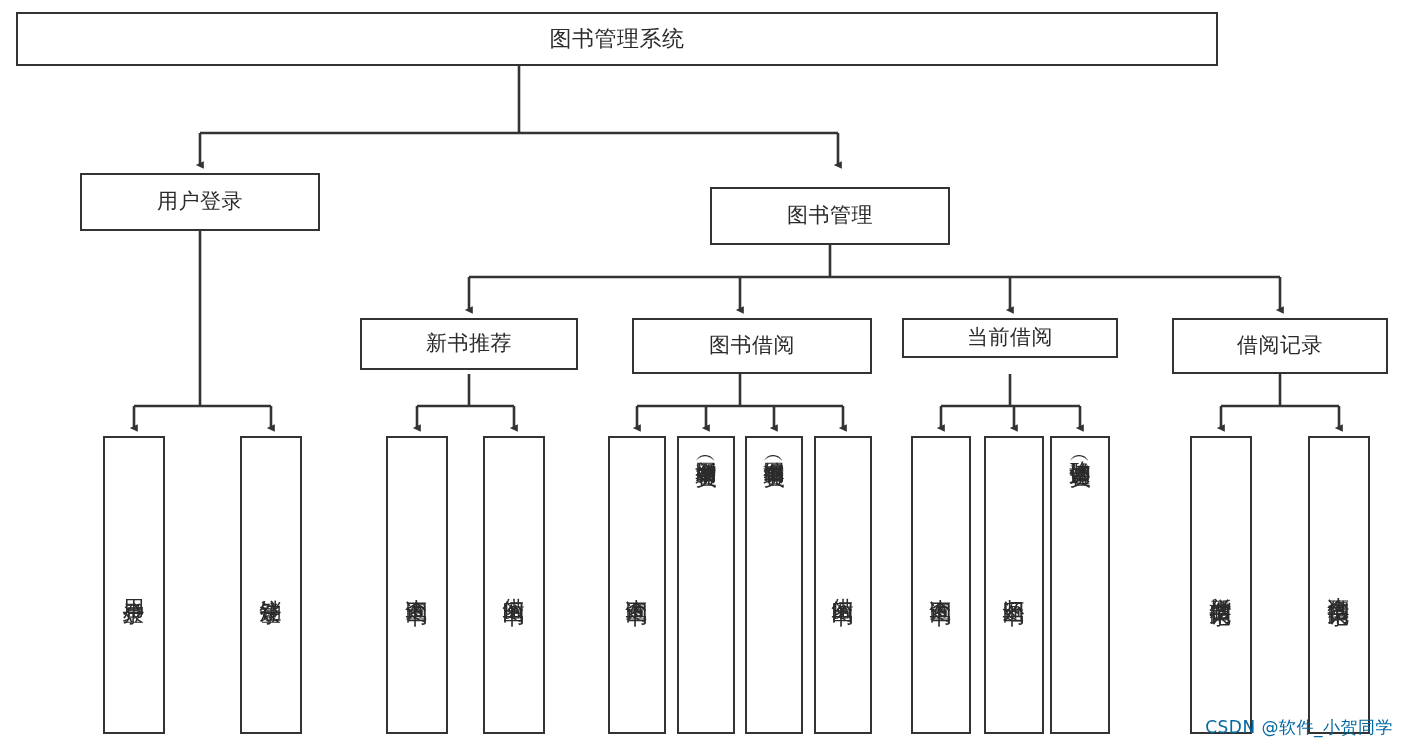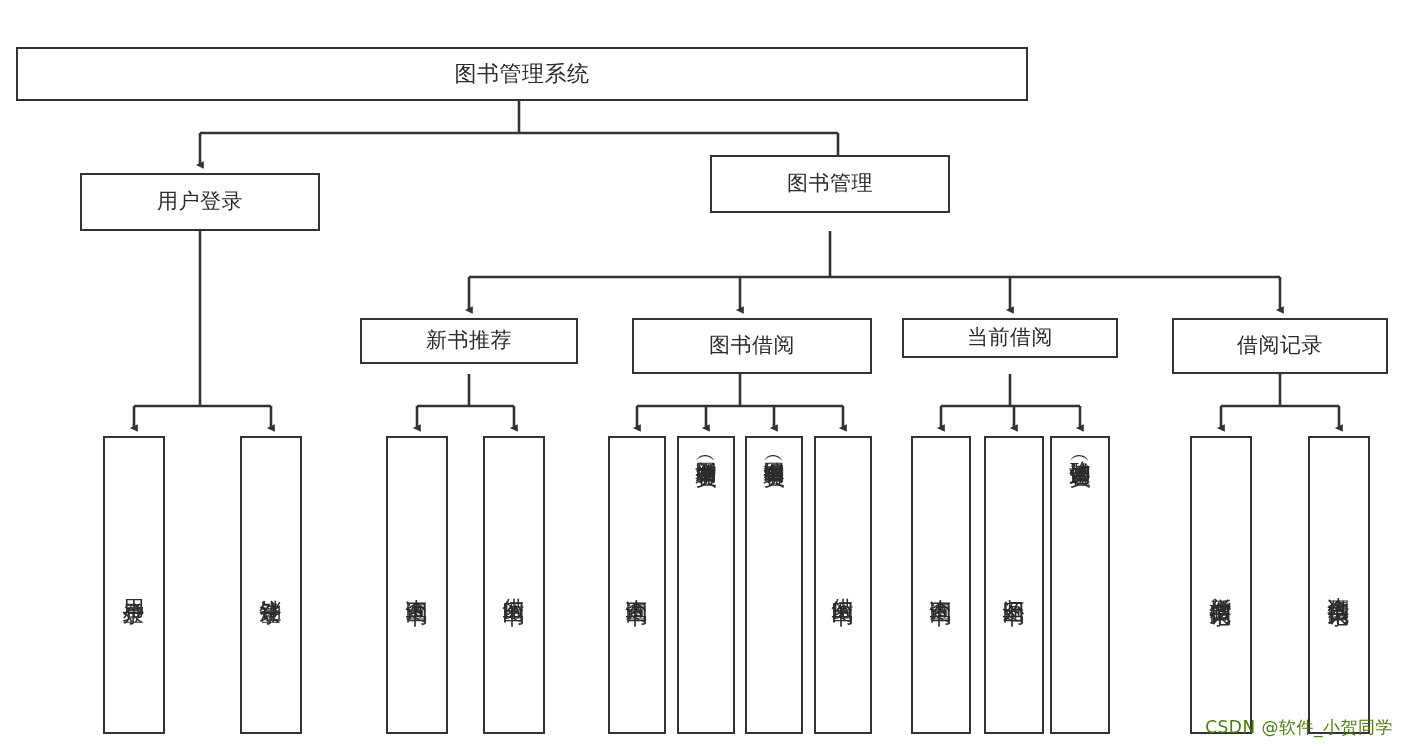--- a/index.html
+++ b/index.html
@@ -67,21 +67,21 @@
   }
   .node.vertical.top-align .node-label {
     font-size: 21px;
     letter-spacing: 1px;
   }
   #watermark {
     position: absolute;
     right: 12px;
     bottom: 8px;
     font-size: 17px;
-    color: #4d7c0f;
+    color: #0369a1;
     white-space: nowrap;
     letter-spacing: 0.5px;
   }
 </style>
 </head>
 <body>
 
 <div id="diagram-root">
 
   <svg id="edges-layer" viewBox="0 0 1405 747" width="1405" height="747" xmlns="http://www.w3.org/2000/svg">
@@ -127,33 +127,33 @@
       <path d="M1014,406 L1014,428" marker-end="url(#arrowhead)"></path>
       <path d="M1080,406 L1080,428" marker-end="url(#arrowhead)"></path>
 
       <path d="M1280,374 L1280,406"></path>
       <path d="M1221,406 L1339,406"></path>
       <path d="M1221,406 L1221,428" marker-end="url(#arrowhead)"></path>
       <path d="M1339,406 L1339,428" marker-end="url(#arrowhead)"></path>
     </g>
   </svg>
 
-  <div class="node horizontal root" style="left:16px; top:12px; width:1012px; height:54px;margin-top:35px;">
+  <div class="node horizontal root" style="left:16px; top:12px; width:1202px; height:54px;">
     <span class="node-label">图书管理系统</span>
   </div>
 
   <div class="node horizontal" style="left:80px; top:173px; width:240px; height:58px;">
     <span class="node-label">用户登录</span>
   </div>
 
-  <div class="node horizontal" style="left:710px; top:155px; width:240px; height:58px;">
+  <div class="node horizontal" style="left:710px; top:187px; width:240px; height:58px;">
     <span class="node-label">图书管理</span>
   </div>
 
-  <div class="node horizontal" style="left:360px; top:318px; width:218px; height:46px;">
+  <div class="node horizontal" style="left:360px; top:318px; width:218px; height:52px;">
     <span class="node-label">新书推荐</span>
   </div>
 
   <div class="node horizontal" style="left:632px; top:318px; width:240px; height:56px;">
     <span class="node-label">图书借阅</span>
   </div>
 
   <div class="node horizontal" style="left:902px; top:318px; width:216px; height:40px;">
     <span class="node-label">当前借阅</span>
   </div>

